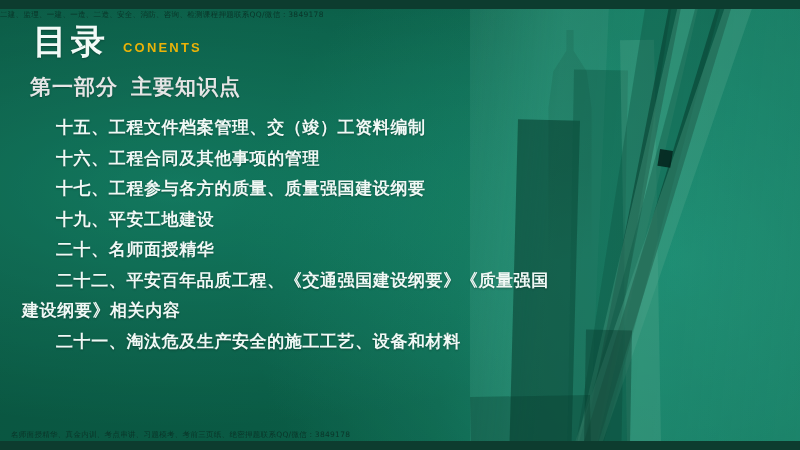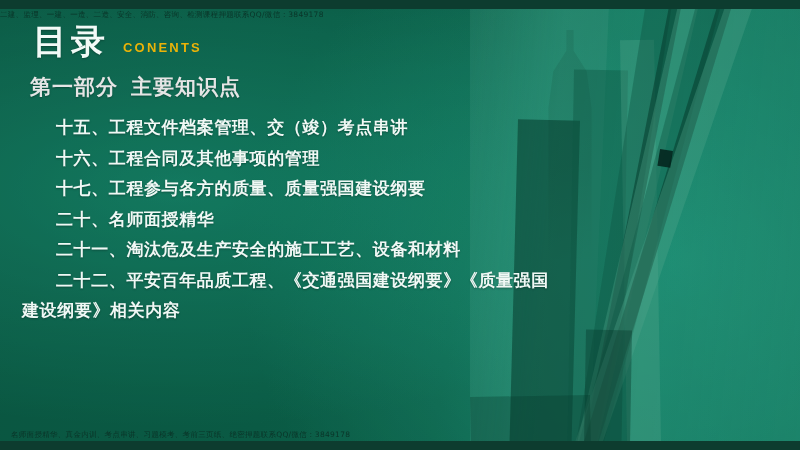--- a/index.html
+++ b/index.html
@@ -212,22 +212,23 @@
     <div class="title-row">
       <span class="title-cn">目录</span>
       <span class="title-en">CONENTS</span>
     </div>
 
     <div class="section">
       <span>第一部分</span><span class="gap"></span><span>主要知识点</span>
     </div>
 
     <div class="toc">
-      <div class="item">十五、工程文件档案管理、交（竣）考点串讲</div>
+      <div class="item">十五、工程文件档案管理、交（竣）工资料编制</div>
       <div class="item">十六、工程合同及其他事项的管理</div>
       <div class="item">十七、工程参与各方的质量、质量强国建设纲要</div>
+      <div class="item">十九、平安工地建设</div>
       <div class="item">二十、名师面授精华</div>
+      <div class="item wide">二十二、平安百年品质工程、《交通强国建设纲要》《质量强国建设纲要》相关内容</div>
       <div class="item">二十一、淘汰危及生产安全的施工工艺、设备和材料</div>
-      <div class="item wide">二十二、平安百年品质工程、《交通强国建设纲要》《质量强国建设纲要》相关内容</div>
     </div>
 
   </div>
 </div>
 
 </body></html>

